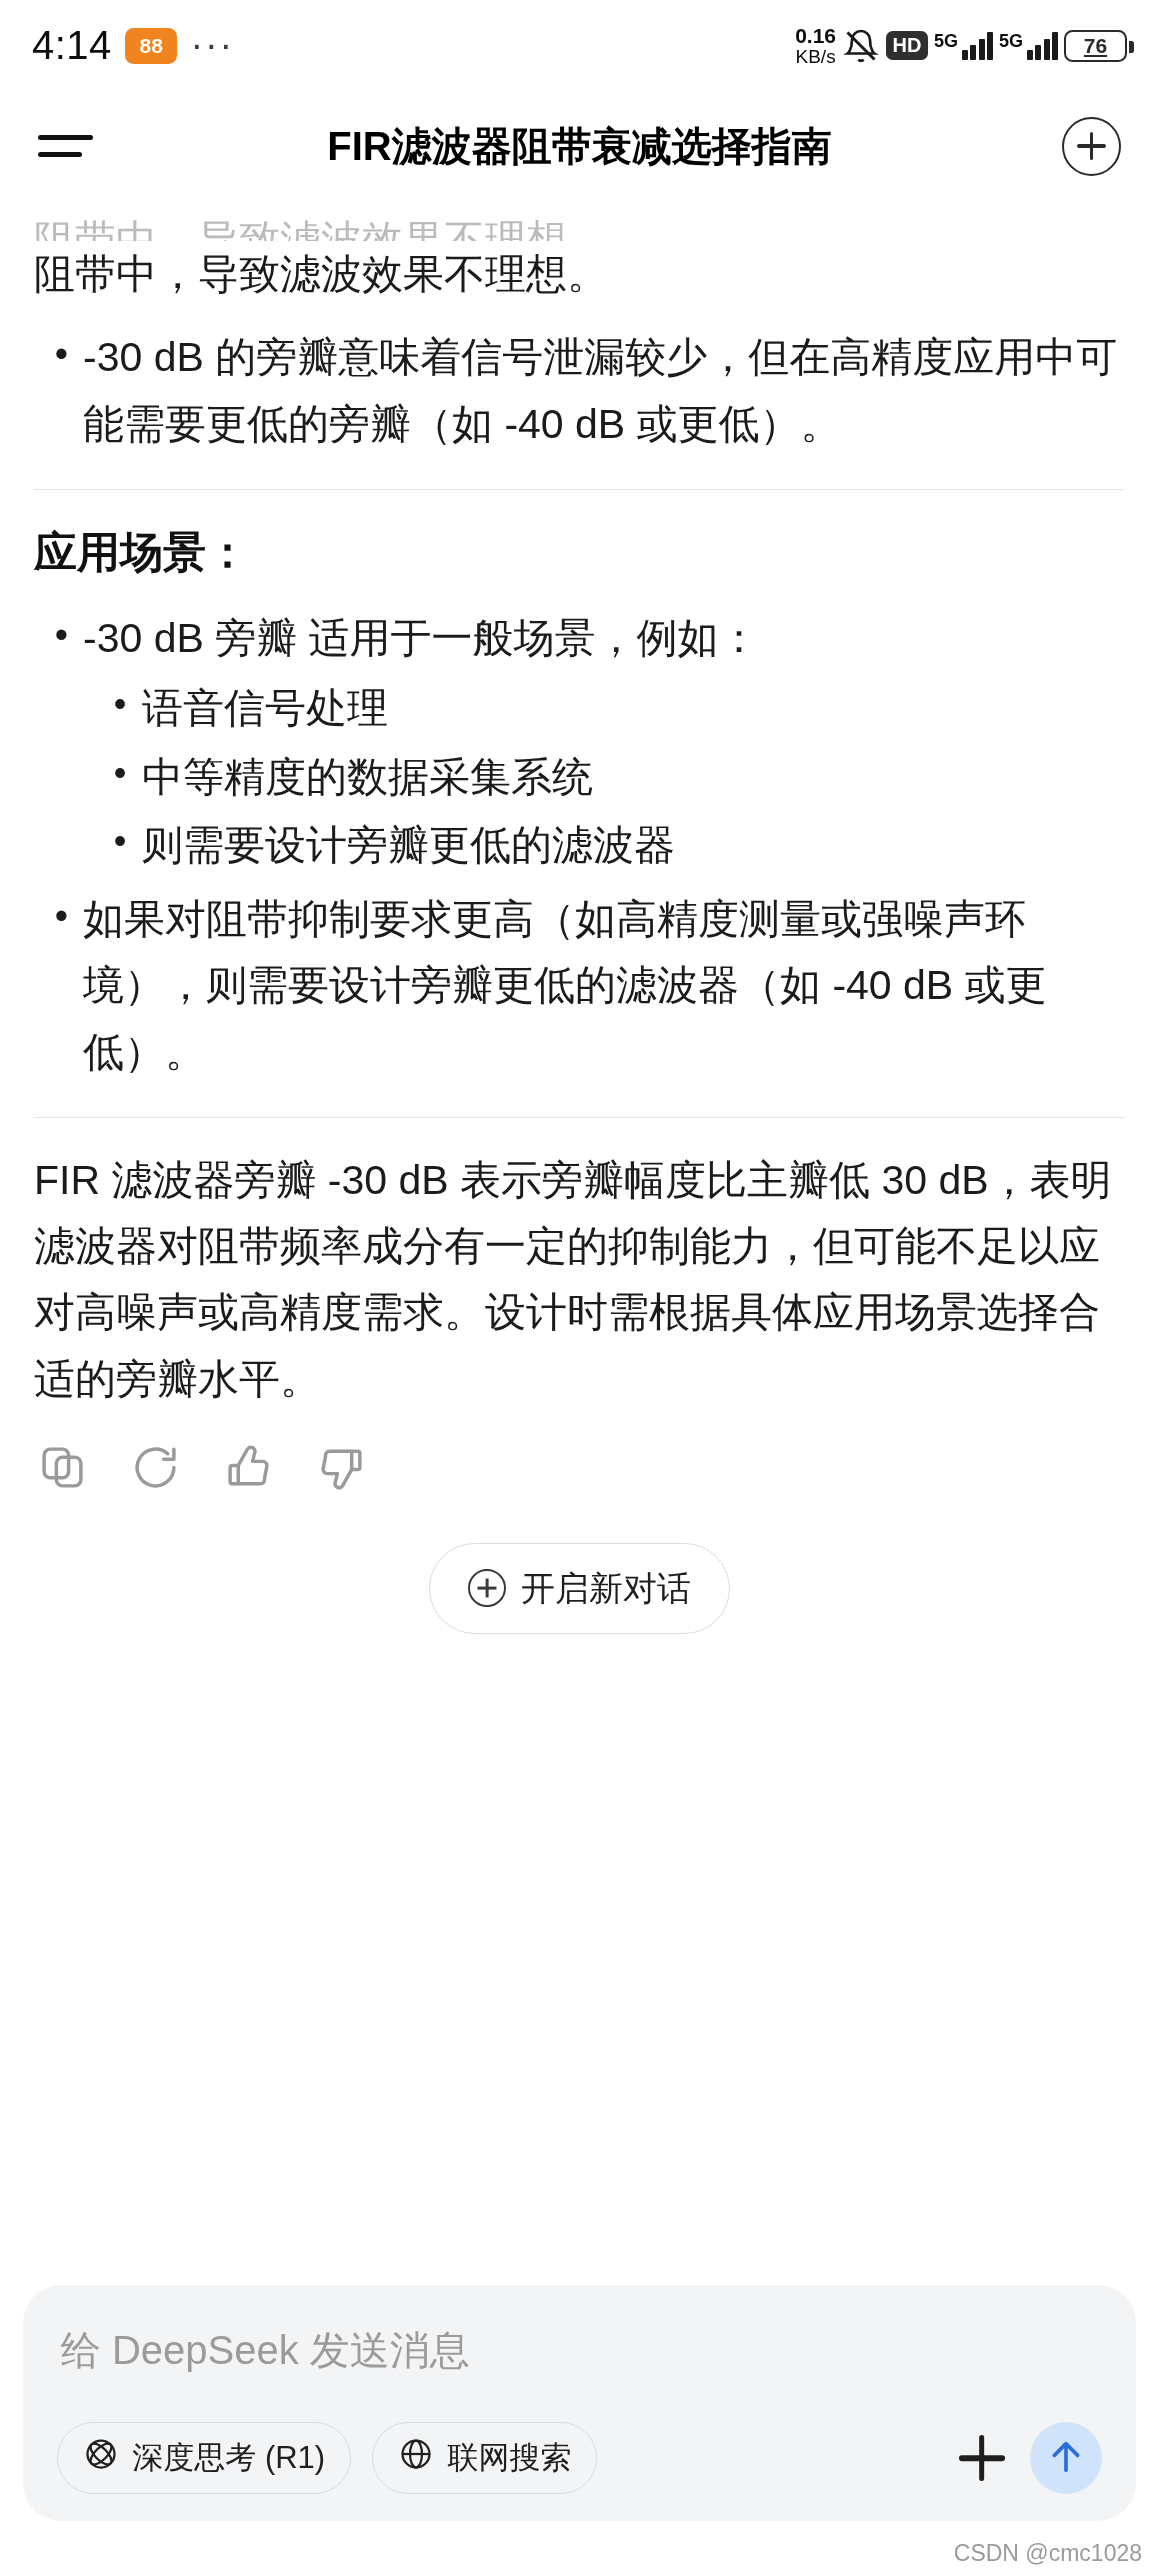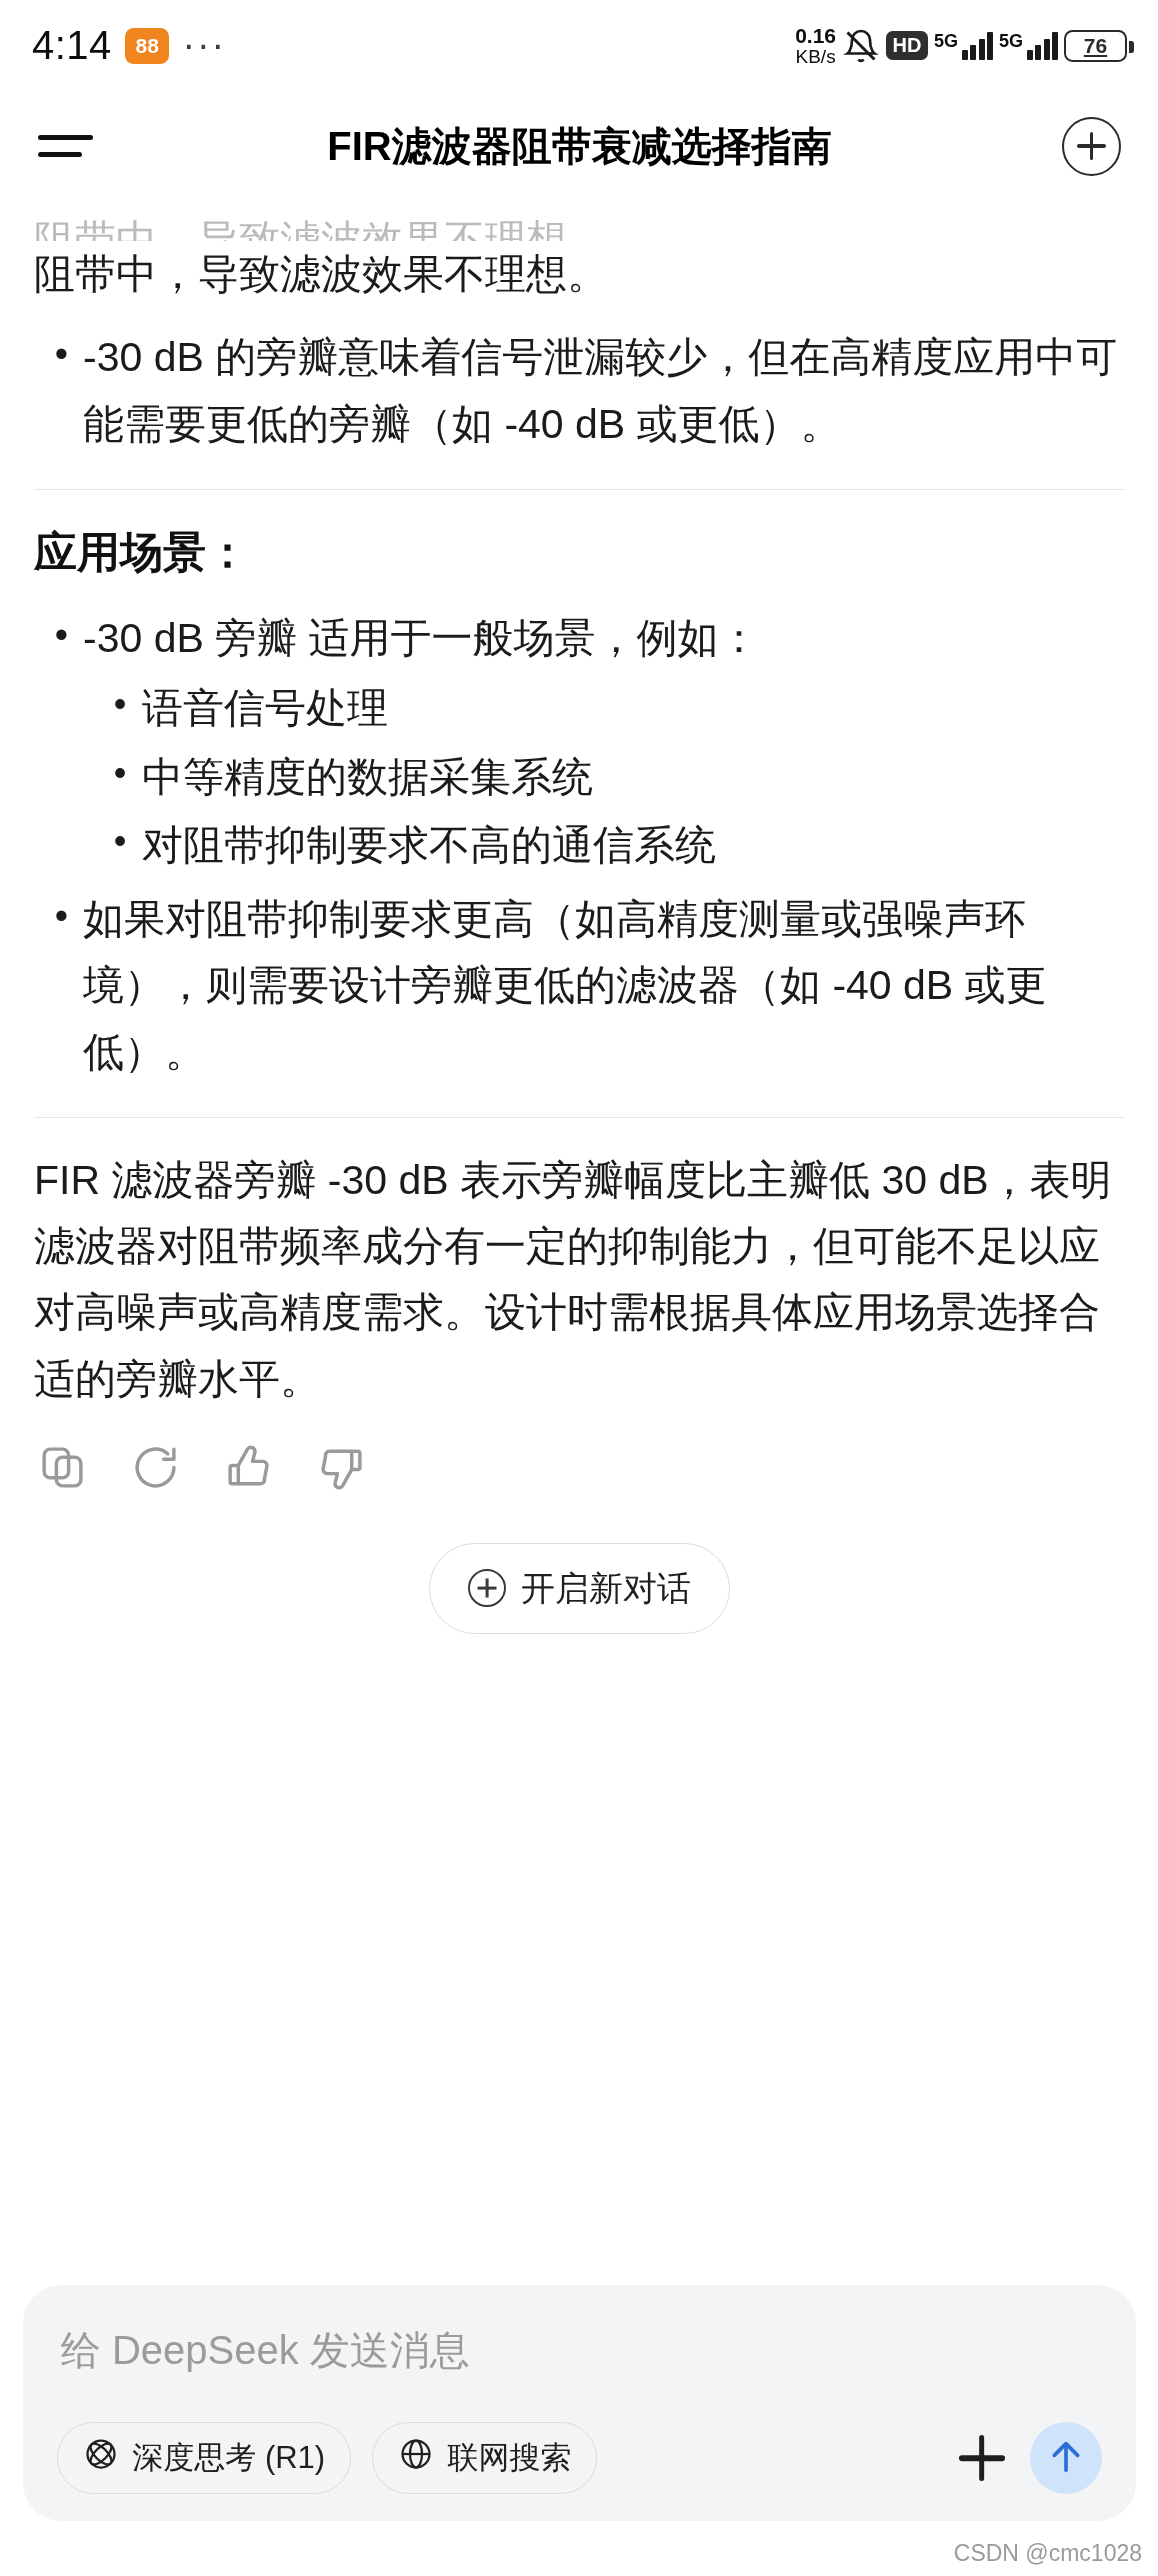--- a/index.html
+++ b/index.html
@@ -19,21 +19,21 @@
     height: 91px;
     display: flex;
     align-items: center;
     padding: 0 32px;
     font-size: 36px;
     color: #0d0d0d;
   }
   .sb-left { display: flex; align-items: center; gap: 13.3px; }
   .sb-time { font-size: 40px; font-weight: 400; letter-spacing: 0.5px; }
   .sb-badge {
-    width: 44px; height: 36px; border-radius: 8.5px;
+    width: 52px; height: 36px; border-radius: 8.5px;
     background: #f0841f; color: #fff;
     font-size: 21px; display: flex; align-items: center; justify-content: center;
     font-weight: bold;
   }
   .sb-dots { font-size: 38px; color: #3c3c3c; line-height: 0.6; letter-spacing: 1.9px; }
   .sb-right { margin-left: auto; display: flex; align-items: center; gap: 6px; justify-content: flex-end; }
   .sb-kbs { text-align: center; line-height: 1.02; }
   .sb-kbs .n { font-size: 21px; font-weight: bold; display: block; }
   .sb-kbs .u { font-size: 19px; display: block; }
   .sb-icon { display: flex; align-items: center; }
@@ -241,21 +241,21 @@
   <hr class="sep">
 
   <h3 class="section">应用场景：</h3>
 
   <ul class="lvl1">
     <li>
       <span>-30 dB 旁瓣 适用于一般场景，例如：</span>
       <ul class="lvl2">
         <li>语音信号处理</li>
         <li>中等精度的数据采集系统</li>
-        <li>对阻带抑制要求不高的通信系统</li>
+        <li>则需要设计旁瓣更低的滤波器</li>
       </ul>
     </li>
     <li>如果对阻带抑制要求更高（如高精度测量或强噪声环境），则需要设计旁瓣更低的滤波器（如 -40 dB 或更低）。</li>
   </ul>
 
   <hr class="sep">
 
   <p class="para">FIR 滤波器旁瓣 -30 dB 表示旁瓣幅度比主瓣低 30 dB，表明滤波器对阻带频率成分有一定的抑制能力，但可能不足以应对高噪声或高精度需求。设计时需根据具体应用场景选择合适的旁瓣水平。</p>
 
   <div class="actions">

